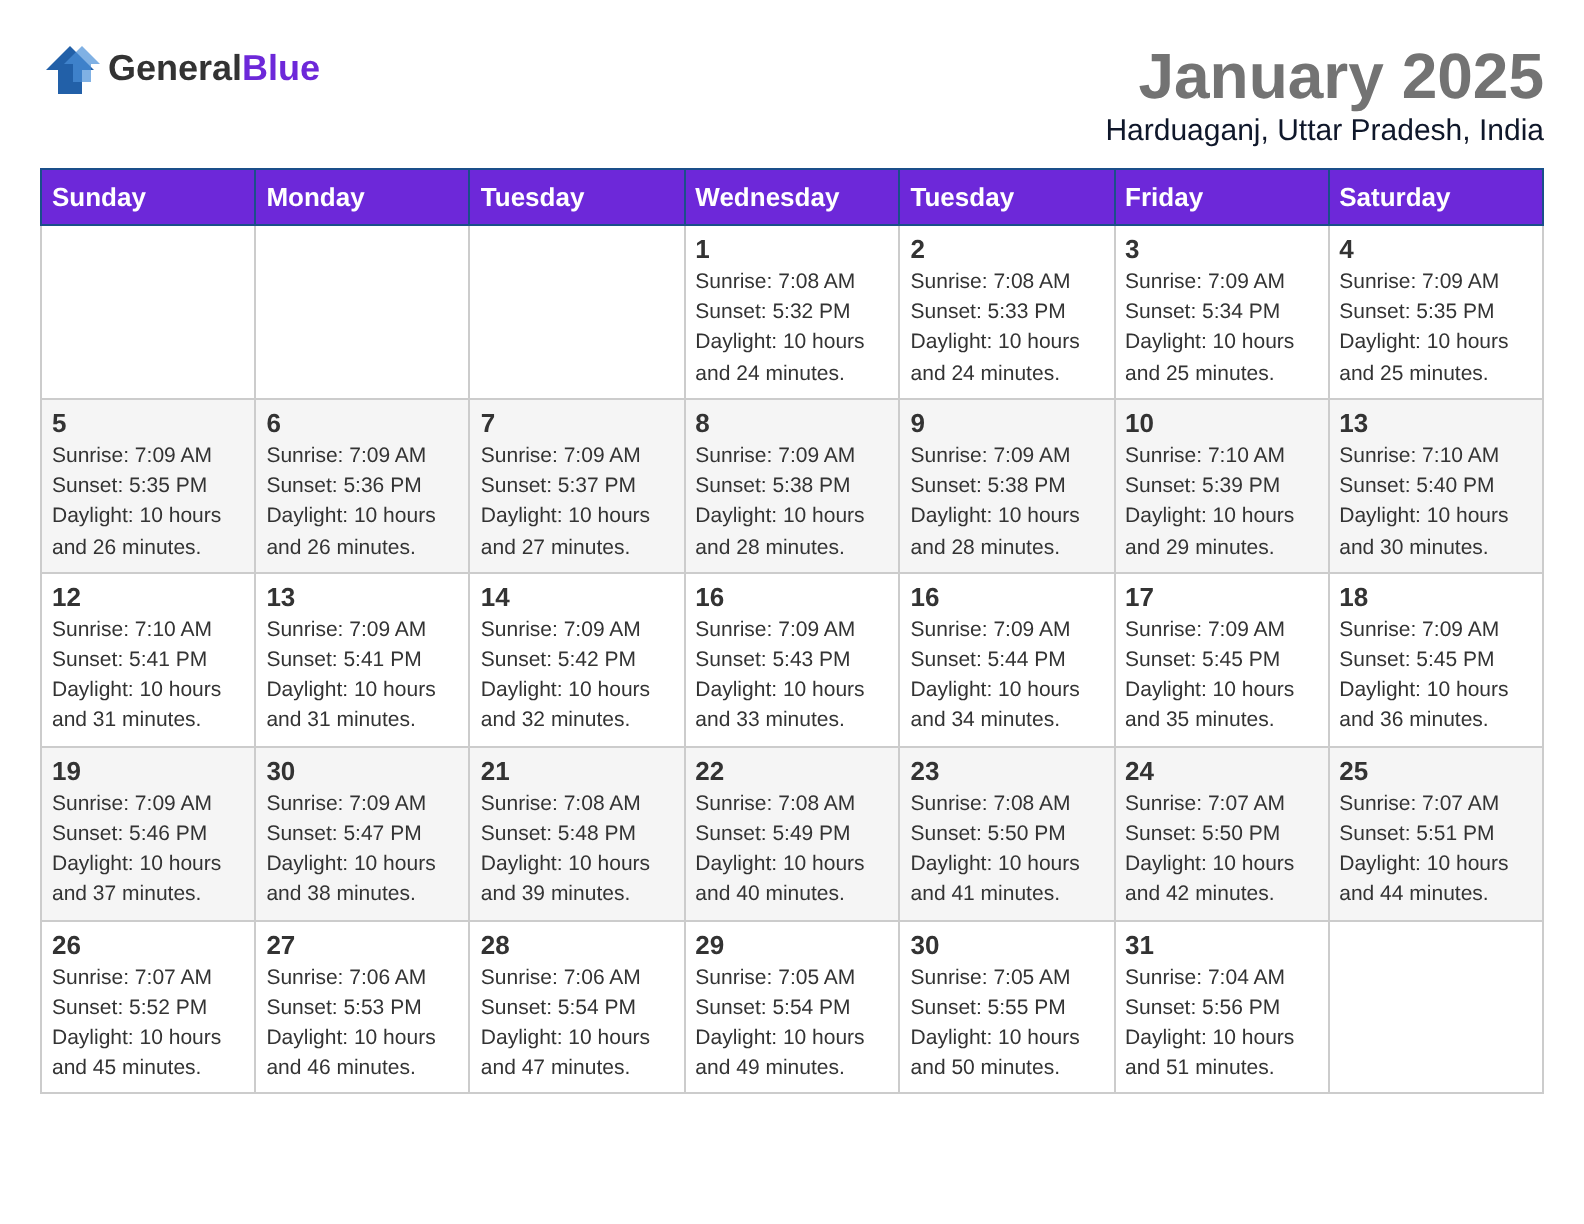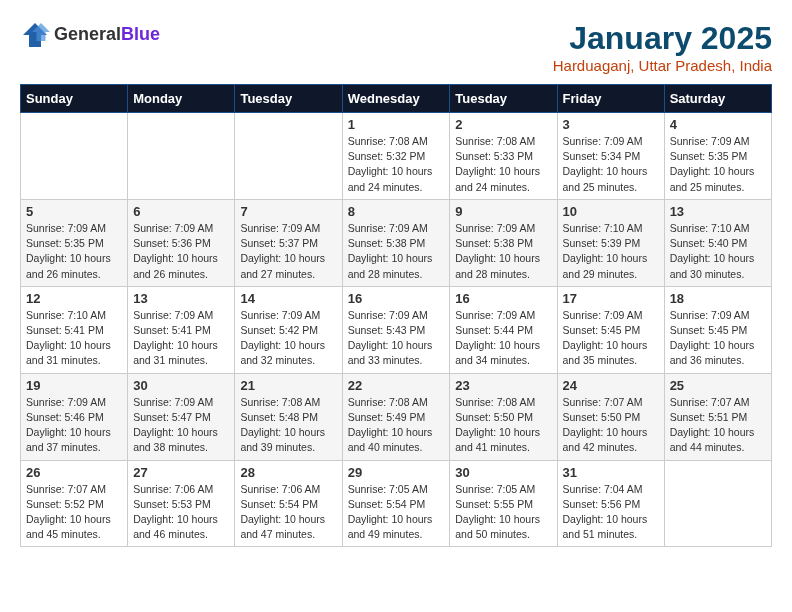--- a/index.html
+++ b/index.html
@@ -29,33 +29,33 @@
     .logo-icon {
       width: 30px;
       height: 30px;
     }
     .title-block {
       text-align: right;
     }
     .month-title {
       font-size: 32px;
       font-weight: bold;
-      color: #0c4a6e;
+      color: #737373;
     }
     .location {
       font-size: 15px;
-      color: #c2410c;
+      color: #0f172a;
     }
     .calendar {
       width: 100%;
       border-collapse: collapse;
       border: 1px solid #bbb;
     }
     .calendar th {
-      background: #0f172a;
+      background: #6d28d9;
       color: #fff;
       font-size: 13px;
       font-weight: bold;
       padding: 6px 5px;
       text-align: left;
       border: 1px solid #1a4f8a;
     }
     .calendar td {
       vertical-align: top;
       border: 1px solid #ccc;

